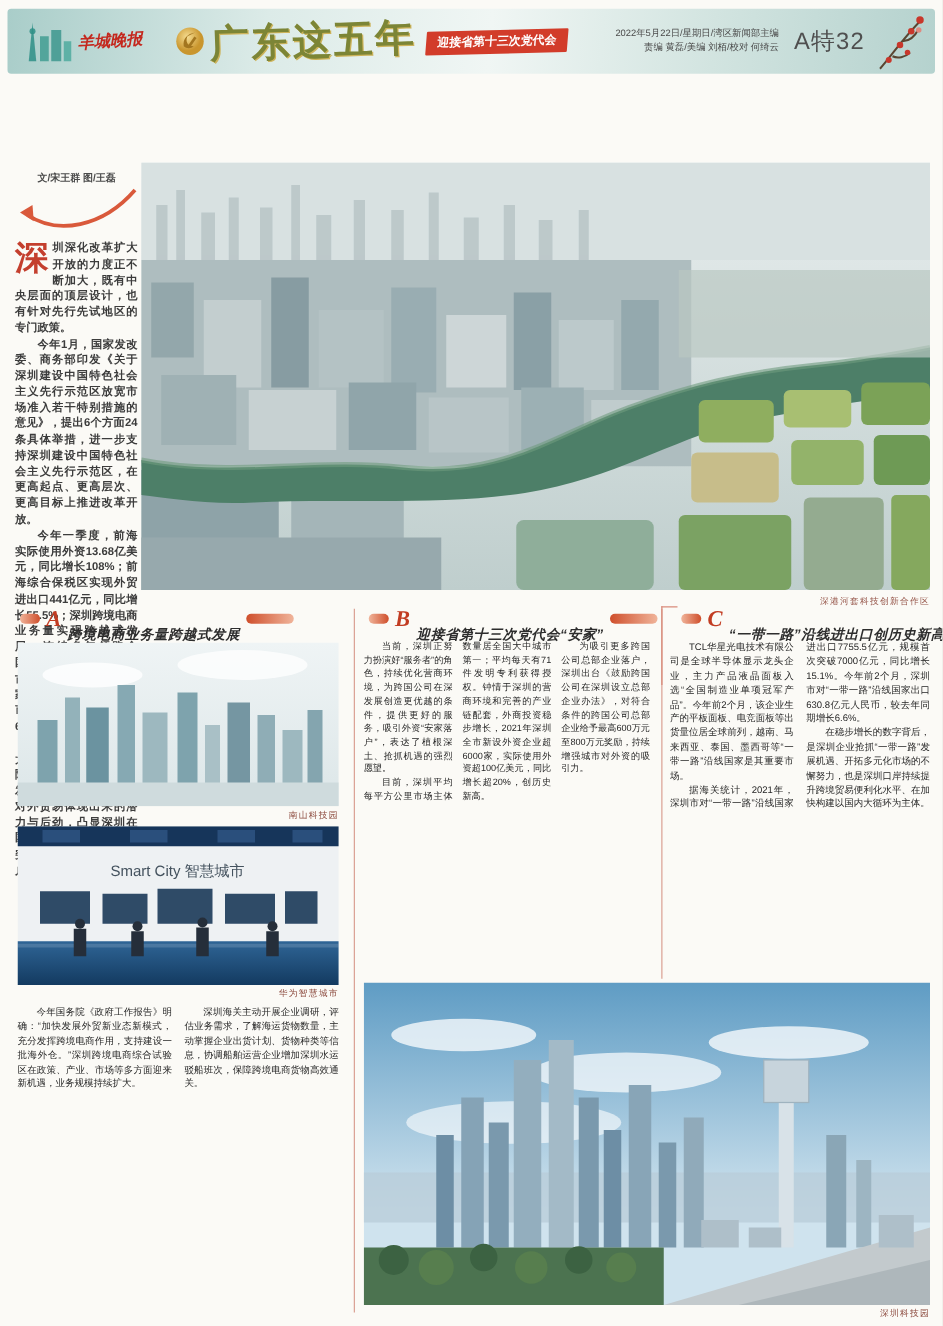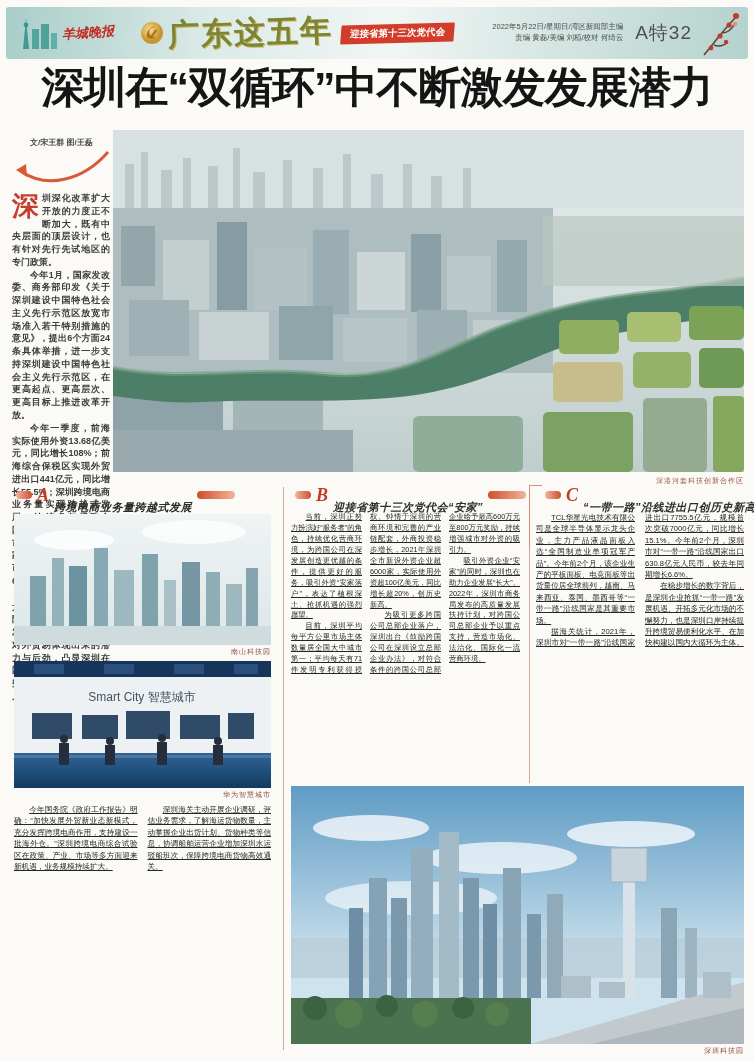--- a/index.html
+++ b/index.html
@@ -45,21 +45,21 @@
   .pill.r{width:38px;background:linear-gradient(90deg,#cf4f2c,#f0b49a);}
   .sec-letter{font-family:"Liberation Serif",serif;font-style:italic;font-weight:bold;
     font-size:18px;color:#c23c22;line-height:1;}
   .sec-title{font-size:11px;font-weight:800;font-style:italic;color:#2d2d2d;letter-spacing:.5px;white-space:nowrap;margin-top:24px;}
   .bracket{position:absolute;left:529px;top:485px;width:12px;height:62px;
     border-left:1px solid #d98b7b;border-top:1px solid #d98b7b;}
   
   .vdiv{position:absolute;width:1px;background:#dba396;}
   
   .body-text{font-size:7.6px;line-height:1.5;color:#262626;text-align:justify;}
-  .body-text p{margin:0;text-indent:2em;text-decoration:underline;}
+  .body-text p{margin:0;text-indent:2em;}
   .colA-text{position:absolute;left:14px;top:804px;width:257px;height:254px;
     column-count:2;column-gap:10px;}
   .colB-text{position:absolute;left:291px;top:512px;width:229px;height:272px;
     column-count:3;column-gap:8px;font-size:7.3px;overflow:hidden;}
   .colC-text{position:absolute;left:536px;top:512px;width:208px;height:272px;
     column-count:2;column-gap:10px;overflow:hidden;}
   .photo-box{position:absolute;}
   .photo-box svg{display:block;}
   .pcap{position:absolute;text-align:right;font-size:7px;color:#8c4a3e;letter-spacing:1px;}
 </style>
@@ -101,21 +101,20 @@
       <path d="M2,46 C14,32 20,22 36,6 M20,24 C26,24 30,20 33,14 M12,36 C16,38 22,37 26,33" stroke="#5a4632" stroke-width="1.6" fill="none"></path>
       <circle cx="34" cy="7" r="3" fill="#c8372b"></circle>
         <circle cx="27" cy="16" r="2.6" fill="#c8372b"></circle>
       <circle cx="33" cy="15" r="2.2" fill="#e08a80"></circle>
         <circle cx="18" cy="27" r="2.6" fill="#c8372b"></circle>
       <circle cx="24" cy="33" r="2.2" fill="#c8372b"></circle>
         <circle cx="9" cy="39" r="2.4" fill="#c8372b"></circle>
     </svg>
   </div>
 
-  <div class="headline">深圳在“双循环”中不断激发发展潜力</div>
   <div class="byline">文/宋王群 图/王磊</div>
 
   <div class="main-photo photo-box">
     <svg width="631" height="342" viewBox="0 0 631 342" preserveAspectRatio="none">
       <defs>
         <linearGradient id="sky1" x1="0" y1="0" x2="0" y2="1">
           <stop offset="0%" stop-color="#e8eeee"></stop>
             <stop offset="100%" stop-color="#bfcecd"></stop>
         </linearGradient>
       </defs>
@@ -285,21 +284,20 @@
 
   <div class="body-text colA-text">
     <p>今年国务院《政府工作报告》明确：“加快发展外贸新业态新模式，充分发挥跨境电商作用，支持建设一批海外仓。”深圳跨境电商综合试验区在政策、产业、市场等多方面迎来新机遇，业务规模持续扩大。</p>
     <p>深圳海关主动开展企业调研，评估业务需求，了解海运货物数量，主动掌握企业出货计划、货物种类等信息，协调船舶运营企业增加深圳水运驳船班次，保障跨境电商货物高效通关。</p>
   </div>
 
   <div class="body-text colB-text">
     <p>当前，深圳正努力扮演好“服务者”的角色，持续优化营商环境，为跨国公司在深发展创造更优越的条件，提供更好的服务，吸引外资“安家落户”，表达了植根深土、抢抓机遇的强烈愿望。</p>
     <p>目前，深圳平均每平方公里市场主体数量居全国大中城市第一；平均每天有71件发明专利获得授权。钟情于深圳的营商环境和完善的产业链配套，外商投资稳步增长，2021年深圳全市新设外资企业超6000家，实际使用外资超100亿美元，同比增长超20%，创历史新高。</p>
     <p>为吸引更多跨国公司总部企业落户，深圳出台《鼓励跨国公司在深圳设立总部企业办法》，对符合条件的跨国公司总部企业给予最高600万元至800万元奖励，持续增强城市对外资的吸引力。</p>
-    <p>吸引外资企业“安家”的同时，深圳也在助力企业发展“长大”。2022年，深圳市商务局发布的高质量发展扶持计划，对跨国公司总部企业予以重点支持，营造市场化、法治化、国际化一流营商环境。</p>
   </div>
 
   <div class="body-text colC-text">
     <p>TCL华星光电技术有限公司是全球半导体显示龙头企业，主力产品液晶面板入选“全国制造业单项冠军产品”。今年前2个月，该企业生产的平板面板、电竞面板等出货量位居全球前列，越南、马来西亚、泰国、墨西哥等“一带一路”沿线国家是其重要市场。</p>
     <p>据海关统计，2021年，深圳市对“一带一路”沿线国家进出口7755.5亿元，规模首次突破7000亿元，同比增长15.1%。今年前2个月，深圳市对“一带一路”沿线国家出口630.8亿元人民币，较去年同期增长6.6%。</p>
     <p>在稳步增长的数字背后，是深圳企业抢抓“一带一路”发展机遇、开拓多元化市场的不懈努力，也是深圳口岸持续提升跨境贸易便利化水平、在加快构建以国内大循环为主体。</p>
   </div>
 
   <div class="photo-box" style="left:291px;top:786px;">
     <svg width="453" height="258" viewBox="0 0 453 258">

